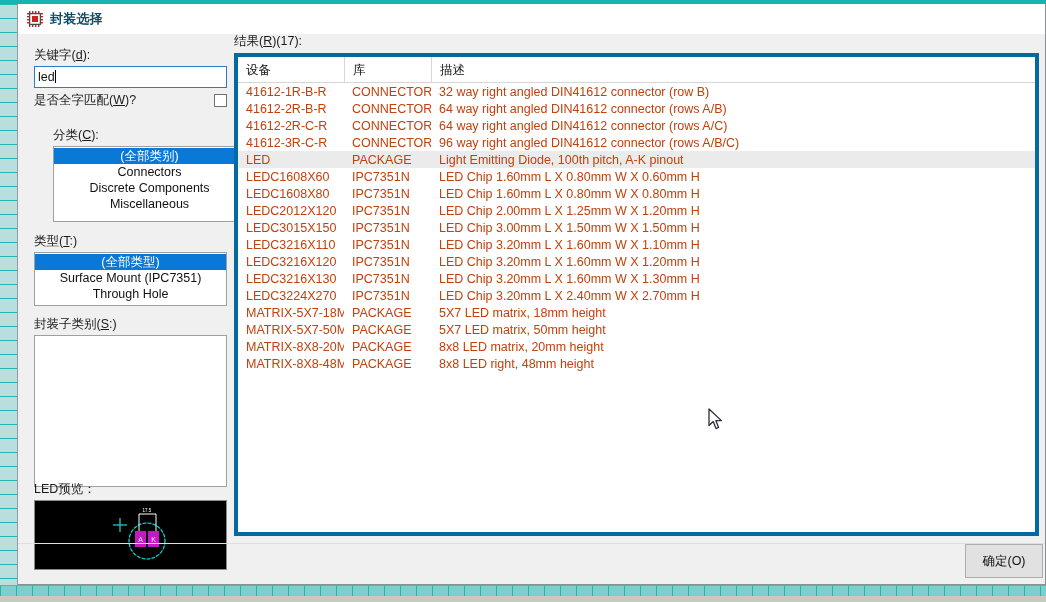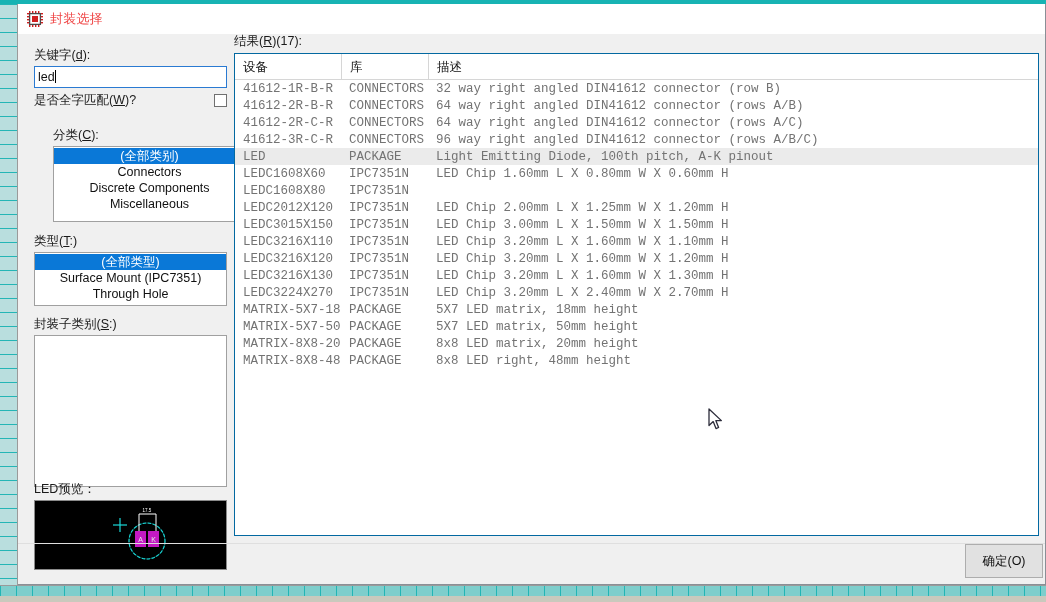--- a/index.html
+++ b/index.html
@@ -54,21 +54,21 @@
   }
   .titlebar {
     height: 30px;
     background: #ffffff;
     display: flex; align-items: center;
     padding-left: 9px;
     flex: none;
   }
   .chip-icon { width: 16px; height: 16px; display: block; margin-right: 7px; flex: none;}
   .title-text {
-    font-size: 13px; color: #ef4444; letter-spacing: .2px;
+    font-size: 13px; color: #0c4a6e; letter-spacing: .2px; font-weight: bold;
   }
 
   .body {
     flex: 1;
     position: relative;
     background: #f0f0f0;
   }
 
   
   .left-col {
@@ -123,45 +123,44 @@
     background: #000000;
     border: 1px solid #8a8a8a;
     position: relative; overflow: hidden;
   }
 
   
   .right-col {
     position: absolute; left: 216px; top: 0; right: 6px; bottom: 0;
   }
   .results-frame {
-    border: 1px solid #0369a1;
+    border: 4px solid #0369a1;
     background: #ffffff;
     position: absolute; left: 0; right: 0; top: 19px; bottom: 48px;
     overflow: hidden;
-    font-family: Liberation Mono, monospace;
   }
   .grid-header {
     display: flex; height: 26px;
     border-bottom: 1px solid #d6d6d6;
     background: #ffffff;
   }
   .grid-header .hcell {
     font-size: 12.5px; color: #111;
     padding: 5px 0 0 8px;
     position: relative;
   }
   .grid-header .hcell + .hcell { border-left: 1px solid #d6d6d6; }
   .col-dev { width: 106px; flex: none; }
   .col-lib { width: 87px; flex: none; }
   .col-desc { flex: 1; }
 
   .grid-body { }
   .grid-row {
     display: flex; height: 17px; align-items: center;
-    font-size: 12.5px; color: #737373;
+    font-size: 12.5px; color: #c2410c;
   }
   .grid-row.sel { background: #ebebeb; }
   .grid-row .cell { padding-left: 8px; overflow: hidden; white-space: nowrap; }
 
   .btn {
     position: absolute; right: -4px; bottom: 6px;
     width: 78px; height: 34px;
     background: #e1e1e1;
     border: 1px solid #adadad;
     font-size: 12.5px; color: #111;
@@ -316,20 +315,21 @@
                 <div class="cell col-desc">Light Emitting Diode, 100th pitch, A-K pinout</div>
               </div>
               <div class="grid-row">
                 <div class="cell col-dev">LEDC1608X60</div>
                 <div class="cell col-lib">IPC7351N</div>
                 <div class="cell col-desc">LED Chip 1.60mm L X 0.80mm W X 0.60mm H</div>
               </div>
               <div class="grid-row">
                 <div class="cell col-dev">LEDC1608X80</div>
                 <div class="cell col-lib">IPC7351N</div>
+                <div class="cell col-desc">LED Chip 1.60mm L X 0.80mm W X 0.80mm H</div>
               </div>
               <div class="grid-row">
                 <div class="cell col-dev">LEDC2012X120</div>
                 <div class="cell col-lib">IPC7351N</div>
                 <div class="cell col-desc">LED Chip 2.00mm L X 1.25mm W X 1.20mm H</div>
               </div>
               <div class="grid-row">
                 <div class="cell col-dev">LEDC3015X150</div>
                 <div class="cell col-lib">IPC7351N</div>
                 <div class="cell col-desc">LED Chip 3.00mm L X 1.50mm W X 1.50mm H</div>

